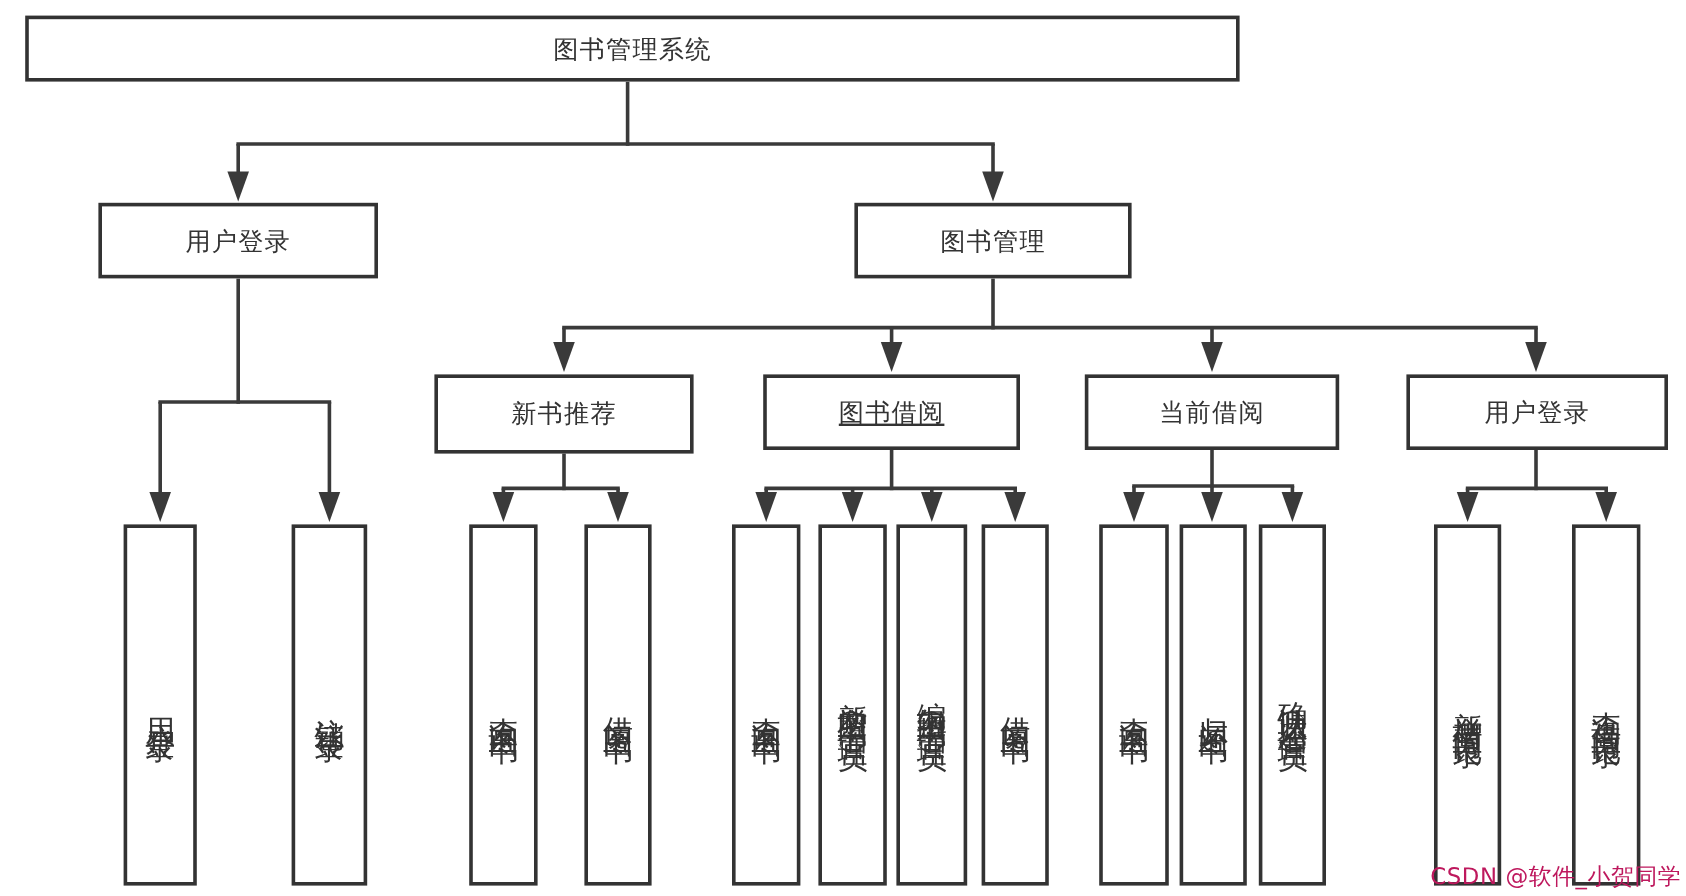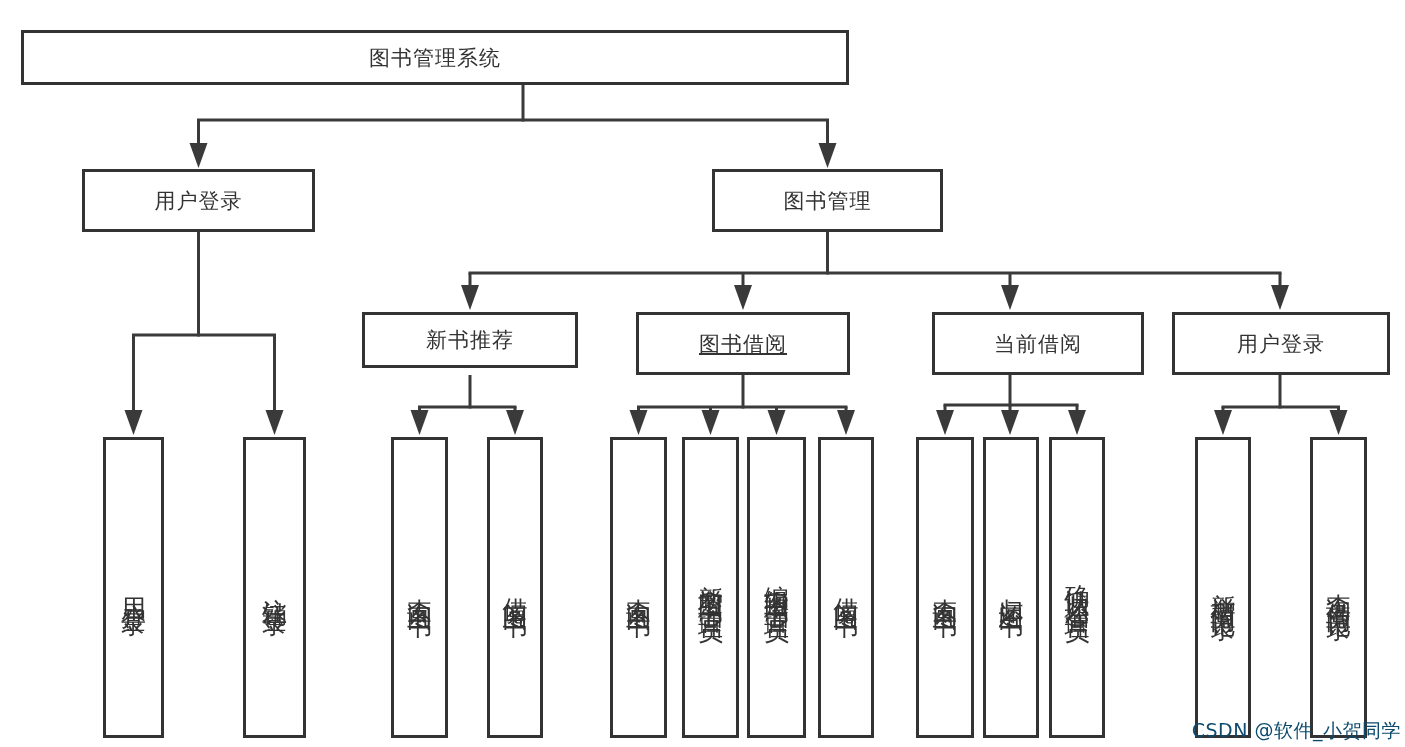--- a/index.html
+++ b/index.html
@@ -130,28 +130,28 @@
     <polygon points="1077,435 1068,410 1086,410"></polygon>
 
     <line x1="1280" y1="375" x2="1280" y2="408.5"></line>
     <line x1="1221.5" y1="407" x2="1340" y2="407"></line>
     <line x1="1223" y1="407" x2="1223" y2="414"></line>
     <polygon points="1223,435 1214,410 1232,410"></polygon>
     <line x1="1338.5" y1="407" x2="1338.5" y2="414"></line>
     <polygon points="1338.5,435 1329.5,410 1347.5,410"></polygon>
   </svg>
 
-  <div class="hbox" style="left:21px; top:30px; width:828px; height:55px;">图书管理系统</div>
+  <div class="hbox" style="left:21px; top:13px; width:1012px; height:55px;">图书管理系统</div>
 
   <div class="hbox" style="left:82px; top:169px; width:233px; height:63px;">用户登录</div>
   <div class="hbox" style="left:712px; top:169px; width:231px; height:63px;">图书管理</div>
 
-  <div class="hbox" style="left:362px; top:312px; width:216px; height:56px;">新书推荐</div>
+  <div class="hbox" style="left:362px; top:312px; width:216px; height:66px;">新书推荐</div>
   <div class="hbox" style="left:636px; top:312px; width:214px; height:63px;text-decoration:underline;">图书借阅</div>
-  <div class="hbox" style="left:904px; top:312px; width:212px; height:63px;margin-left:28px;">当前借阅</div>
+  <div class="hbox" style="left:904px; top:312px; width:212px; height:63px;">当前借阅</div>
   <div class="hbox" style="left:1172px; top:312px; width:218px; height:63px;">用户登录</div>
 
   <div class="vleaf" style="left:103px; width:61px;">
     <span class="vtext">用户登录</span>
   </div>
   <div class="vleaf" style="left:243px; width:63px;">
     <span class="vtext">注销登录</span>
   </div>
 
   <div class="vleaf" style="left:391px; width:57px;">
@@ -184,15 +184,15 @@
     <span class="vtext">确认归还（管理员）</span>
   </div>
 
   <div class="vleaf" style="left:1195px; width:56px;">
     <span class="vtext">新增借阅记录</span>
   </div>
   <div class="vleaf" style="left:1310px; width:57px;">
     <span class="vtext">查询借阅记录</span>
   </div>
 
-  <div class="watermark" style="color: #0c4a6e;">CSDN @软件_小贺同学</div>
+  <div class="watermark" style="color: #be185d;">CSDN @软件_小贺同学</div>
 
 </div>
 
 </body></html>

